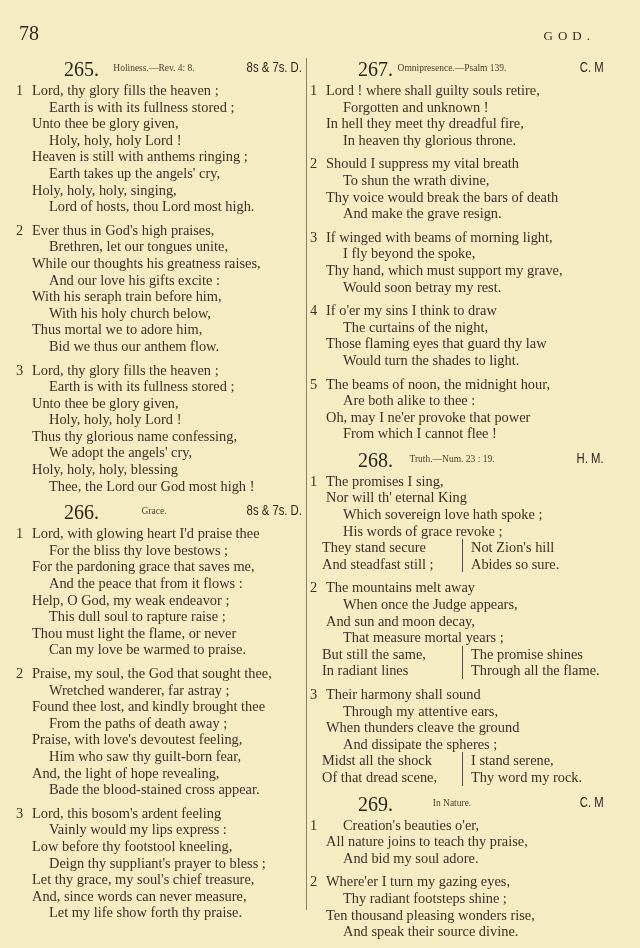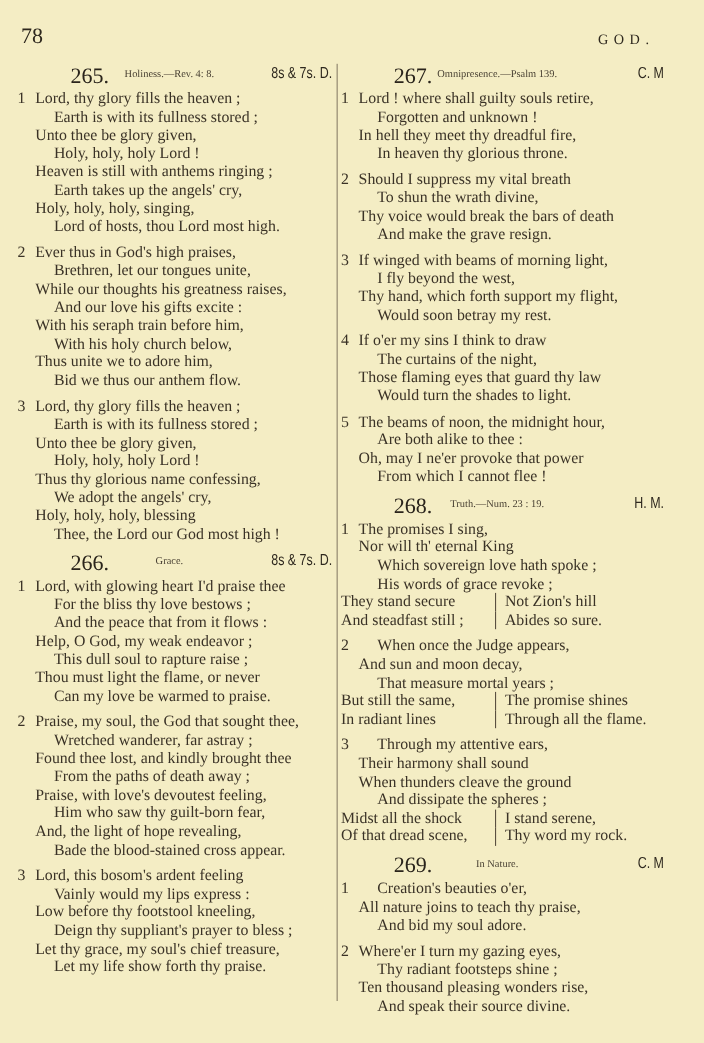--- a/index.html
+++ b/index.html
@@ -19,21 +19,21 @@
   .hymn-header { position: relative; height: 22px; margin-bottom: 2px; }
   .hymn-num { position: absolute; left: 0; top: 0; font-size: 20px; font-weight: normal; color: #2a241b; margin-left: 48px; }
   .hymn-topic { position: absolute; left: 0; right: 12px; top: 5px; text-align: center; font-size: 9.5px; color: #4a4234; }
   .hymn-meter { position: absolute; right: 2px; top: 1px; font-size: 14.5px; font-family: "Liberation Sans Narrow", "Liberation Sans", sans-serif; transform: scaleX(0.78); transform-origin: right center; color: #2e281e; }
   .stanza { position: relative; margin-bottom: 7px; }
   .line { font-size: 14.4px; line-height: 16.6px; white-space: nowrap; }
   .stanza-num { position: absolute; left: 0; top: 0; width: 12px; font-size: 14.4px; line-height: 16.6px; }
   .l-odd { padding-left: 16px; }
   .l-even { padding-left: 33px; }
   .split { display: flex; font-size: 14.4px; line-height: 16.6px; white-space: nowrap; }
-  .split .a { width: 140px; }
+  .split .a { width: 140px; margin-left: 12px; }
   .split .sep { width: 1px; background: #5a5040; margin: 0 4px 0 0; }
   .split .b { padding-left: 4px; }
 </style>
 </head>
 <body>
 
 <div class="page-num">78</div>
 <div class="running-head">GOD.</div>
 <div class="divider"></div>
 
@@ -56,21 +56,21 @@
         <div class="line l-even">Lord of hosts, thou Lord most high.</div>
       </div>
       <div class="stanza">
         <span class="stanza-num">2</span>
         <div class="line l-odd">Ever thus in God's high praises,</div>
         <div class="line l-even">Brethren, let our tongues unite,</div>
         <div class="line l-odd">While our thoughts his greatness raises,</div>
         <div class="line l-even">And our love his gifts excite :</div>
         <div class="line l-odd">With his seraph train before him,</div>
         <div class="line l-even">With his holy church below,</div>
-        <div class="line l-odd">Thus unite we to adore him,</div>
+        <div class="line l-odd">Thus mortal we to adore him,</div>
         <div class="line l-even">Bid we thus our anthem flow.</div>
       </div>
       <div class="stanza">
         <span class="stanza-num">3</span>
         <div class="line l-odd">Lord, thy glory fills the heaven ;</div>
         <div class="line l-even">Earth is with its fullness stored ;</div>
         <div class="line l-odd">Unto thee be glory given,</div>
         <div class="line l-even">Holy, holy, holy Lord !</div>
         <div class="line l-odd">Thus thy glorious name confessing,</div>
         <div class="line l-even">We adopt the angels' cry,</div>
@@ -81,20 +81,21 @@
     <div class="hymn" style="margin-bottom: 6px;">
       <div class="hymn-header">
         <span class="hymn-topic">Grace.</span>
         <span class="hymn-num">266.</span>
         <span class="hymn-meter">8s &amp; 7s. D.</span>
       </div>
       <div class="stanza">
         <span class="stanza-num">1</span>
         <div class="line l-odd">Lord, with glowing heart I'd praise thee</div>
         <div class="line l-even">For the bliss thy love bestows ;</div>
+        <div class="line l-odd">For the pardoning grace that saves me,</div>
         <div class="line l-even">And the peace that from it flows :</div>
         <div class="line l-odd">Help, O God, my weak endeavor ;</div>
         <div class="line l-even">This dull soul to rapture raise ;</div>
         <div class="line l-odd">Thou must light the flame, or never</div>
         <div class="line l-even">Can my love be warmed to praise.</div>
       </div>
       <div class="stanza">
         <span class="stanza-num">2</span>
         <div class="line l-odd">Praise, my soul, the God that sought thee,</div>
         <div class="line l-even">Wretched wanderer, far astray ;</div>
@@ -105,20 +106,21 @@
         <div class="line l-odd">And, the light of hope revealing,</div>
         <div class="line l-even">Bade the blood-stained cross appear.</div>
       </div>
       <div class="stanza">
         <span class="stanza-num">3</span>
         <div class="line l-odd">Lord, this bosom's ardent feeling</div>
         <div class="line l-even">Vainly would my lips express :</div>
         <div class="line l-odd">Low before thy footstool kneeling,</div>
         <div class="line l-even">Deign thy suppliant's prayer to bless ;</div>
         <div class="line l-odd">Let thy grace, my soul's chief treasure,</div>
+        <div class="line l-odd">And, since words can never measure,</div>
         <div class="line l-even">Let my life show forth thy praise.</div>
       </div>
     </div>
   </div>
 <div class="col col-right">
     <div class="hymn" style="margin-bottom: 6px;">
       <div class="hymn-header">
         <span class="hymn-topic">Omnipresence.—Psalm 139.</span>
         <span class="hymn-num">267.</span>
         <span class="hymn-meter">C. M</span>
@@ -133,22 +135,22 @@
       <div class="stanza">
         <span class="stanza-num">2</span>
         <div class="line l-odd">Should I suppress my vital breath</div>
         <div class="line l-even">To shun the wrath divine,</div>
         <div class="line l-odd">Thy voice would break the bars of death</div>
         <div class="line l-even">And make the grave resign.</div>
       </div>
       <div class="stanza">
         <span class="stanza-num">3</span>
         <div class="line l-odd">If winged with beams of morning light,</div>
-        <div class="line l-even">I fly beyond the west,</div>
-        <div class="line l-odd">Thy hand, which forth support my flight,</div>
+        <div class="line l-even">I fly beyond the spoke,</div>
+        <div class="line l-odd">Thy hand, which must support my grave,</div>
         <div class="line l-even">Would soon betray my rest.</div>
       </div>
       <div class="stanza">
         <span class="stanza-num">4</span>
         <div class="line l-odd">If o'er my sins I think to draw</div>
         <div class="line l-even">The curtains of the night,</div>
         <div class="line l-odd">Those flaming eyes that guard thy law</div>
         <div class="line l-even">Would turn the shades to light.</div>
       </div>
       <div class="stanza">
@@ -177,38 +179,39 @@
           <span class="b">Not Zion's hill</span>
         </div>
         <div class="split">
           <span class="a">And steadfast still ;</span>
           <span class="sep"></span>
           <span class="b">Abides so sure.</span>
         </div>
       </div>
       <div class="stanza">
         <span class="stanza-num">2</span>
+        <div class="line l-odd">The mountains melt away</div>
         <div class="line l-even">When once the Judge appears,</div>
         <div class="line l-odd">And sun and moon decay,</div>
         <div class="line l-even">That measure mortal years ;</div>
         <div class="split">
           <span class="a">But still the same,</span>
           <span class="sep"></span>
           <span class="b">The promise shines</span>
         </div>
         <div class="split">
           <span class="a">In radiant lines</span>
           <span class="sep"></span>
           <span class="b">Through all the flame.</span>
         </div>
       </div>
       <div class="stanza">
         <span class="stanza-num">3</span>
+        <div class="line l-odd">Their harmony shall sound</div>
         <div class="line l-even">Through my attentive ears,</div>
-        <div class="line l-odd">Their harmony shall sound</div>
         <div class="line l-odd">When thunders cleave the ground</div>
         <div class="line l-even">And dissipate the spheres ;</div>
         <div class="split">
           <span class="a">Midst all the shock</span>
           <span class="sep"></span>
           <span class="b">I stand serene,</span>
         </div>
         <div class="split">
           <span class="a">Of that dread scene,</span>
           <span class="sep"></span>

